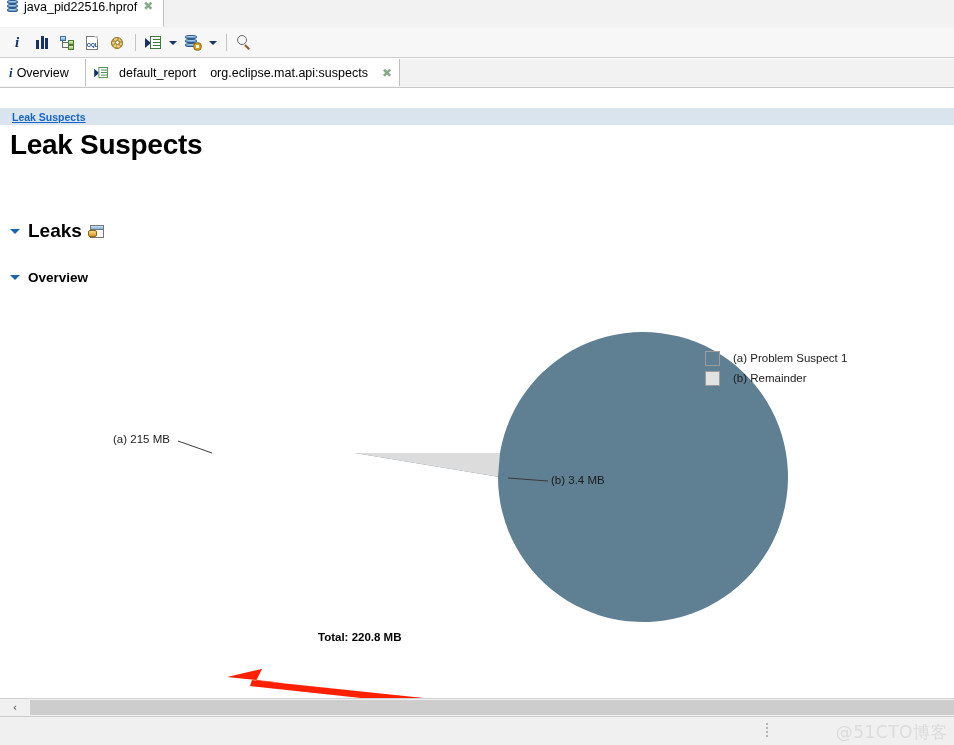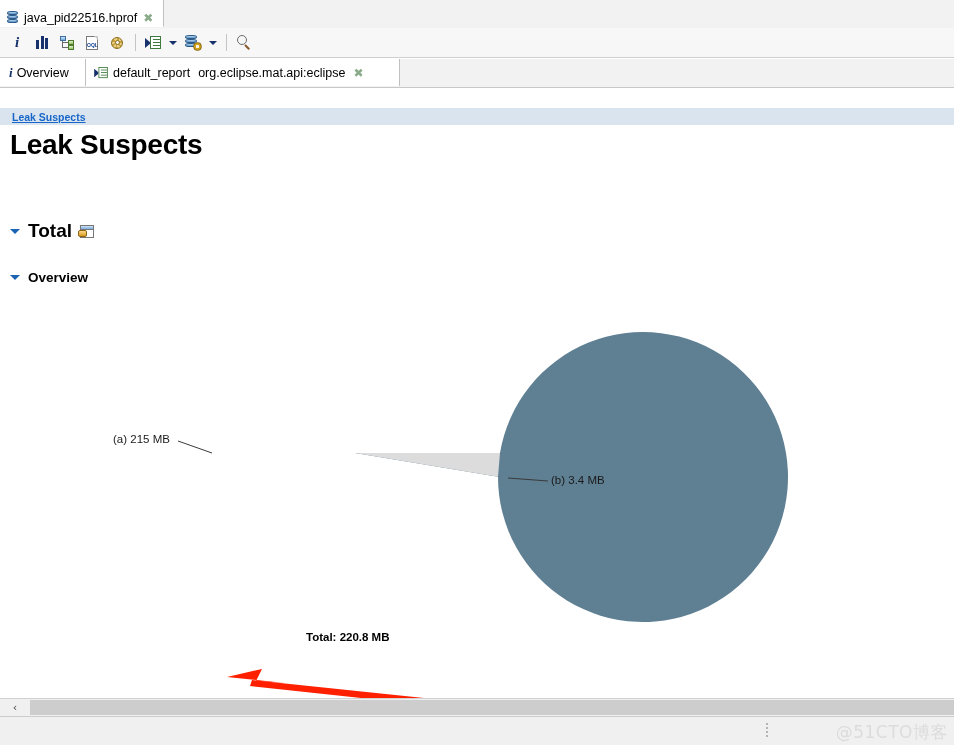--- a/index.html
+++ b/index.html
@@ -21,22 +21,22 @@
     width: 954px; height: 28px;
     background: #f2f2f2;
     border-bottom: 1px solid #c8c8c8;
   }
   .editor-tab {
     position: absolute; left: 0; top: 0;
     height: 27px;
     background: #ffffff;
     border-right: 1px solid #c0c0c0;
     border-bottom: 1px solid #ffffff;
-    display: flex; align-items: center;
-    padding: 10px 7px 0 6px;
+    display: flex; align-items: flex-start;
+    padding: 0 7px 0 6px;
     box-sizing: border-box;
   }
   .editor-tab .tab-label {
     font-size: 12.5px;
     color: #000;
     margin: 0 6px 0 5px;
     white-space: nowrap;
   }
   .db-icon {
     width: 13px; height: 14px; position: relative; flex: none;
@@ -293,21 +293,21 @@
   .legend-swatch {
     width: 15px; height: 15px; flex: none;
     border: 1px solid #9c9c9c; box-sizing: border-box;
   }
   .legend-label {
     margin-left: 13px;
     font-size: 11.5px; color: #1a1a1a;
     white-space: nowrap;
   }
   .chart-total {
-    position: absolute; left: 306px; top: 543px;
+    position: absolute; left: 318px; top: 543px;
     font: bold 11.5px "Liberation Sans", sans-serif;
     color: #000;
     text-align: right;
   }
 
   .sec-suspect {
     position: absolute; left: 10px; top: 582px;
     display: flex; align-items: center; gap: 9px;
   }
   .err-icon {
@@ -442,47 +442,47 @@
   <div class="tb-btn">
     <span class="ic-search"></span>
   </div>
 </div>
 
 <div class="view-tabbar">
   <div class="view-tab first" style="width:86px;">
     <span class="ic-info" style="font-size:13px;margin-left:2px;">i</span>
     <span class="vt-label">Overview</span>
   </div>
-  <div class="view-tab" style="left:86px; width:314px;">
+  <div class="view-tab" style="left:86px; width:314px;justify-content:space-between;">
     <span class="ic-report" style="transform:scale(.85)">
       <span class="play"></span>
         <span class="doc">
           <i></i>
           <i></i>
           <i></i>
         </span>
     </span>
     <span class="vt-label">default_report</span>
-    <span class="vt-label">org.eclipse.mat.api:eclipse</span>
+    <span class="vt-label">org.eclipse.mat.api:suspects</span>
     <span class="close-x" style="margin-left:4px">✖</span>
   </div>
 </div>
 
 <div class="report">
 
   <div class="breadcrumb-bar">
     <a class="breadcrumb-link" href="#">Leak Suspects</a>
   </div>
 
   <div class="page-title">Leak Suspects</div>
 
 
   <div class="sec-leaks">
     <span class="tri"></span>
-    <span class="h">Total</span>
+    <span class="h">Leaks</span>
     <span class="export-icon"></span>
   </div>
 
   <div class="sec-overview">
     <span class="tri"></span>
     <span class="h">Overview</span>
   </div>
 
   <div class="chart-area">
     <svg class="chart-svg" width="954" height="370" viewBox="0 0 954 370">
@@ -493,20 +493,28 @@
 
       <line x1="178" y1="153" x2="212" y2="165" stroke="#3a3a3a" stroke-width="1"></line>
       <line x1="508" y1="190" x2="548" y2="193" stroke="#3a3a3a" stroke-width="1"></line>
     </svg>
 
     <div style="position:absolute;left:113px;top:145px;font-size:11.5px;color:#1a1a1a;white-space:nowrap;">(a)  215 MB</div>
     <div style="position:absolute;left:551px;top:186px;font-size:11.5px;color:#1a1a1a;white-space:nowrap;">(b)  3.4 MB</div>
   </div>
 
   <div class="legend">
+    <div class="legend-row">
+      <span class="legend-swatch" style="background:#5F7F93"></span>
+      <span class="legend-label">(a)  Problem Suspect 1</span>
+    </div>
+    <div class="legend-row">
+      <span class="legend-swatch" style="background:#E2E2E2"></span>
+      <span class="legend-label">(b)  Remainder</span>
+    </div>
   </div>
 
   <div class="chart-total">Total: 220.8 MB</div>
 
 </div>
 
 <svg class="annot-arrow">
   <polygon points="227,677 262,669 256,681 285,683" fill="#FF2000"></polygon>
   <polygon points="252,680 520,708 519,715 250,686" fill="#FF2000"></polygon>
 </svg>

